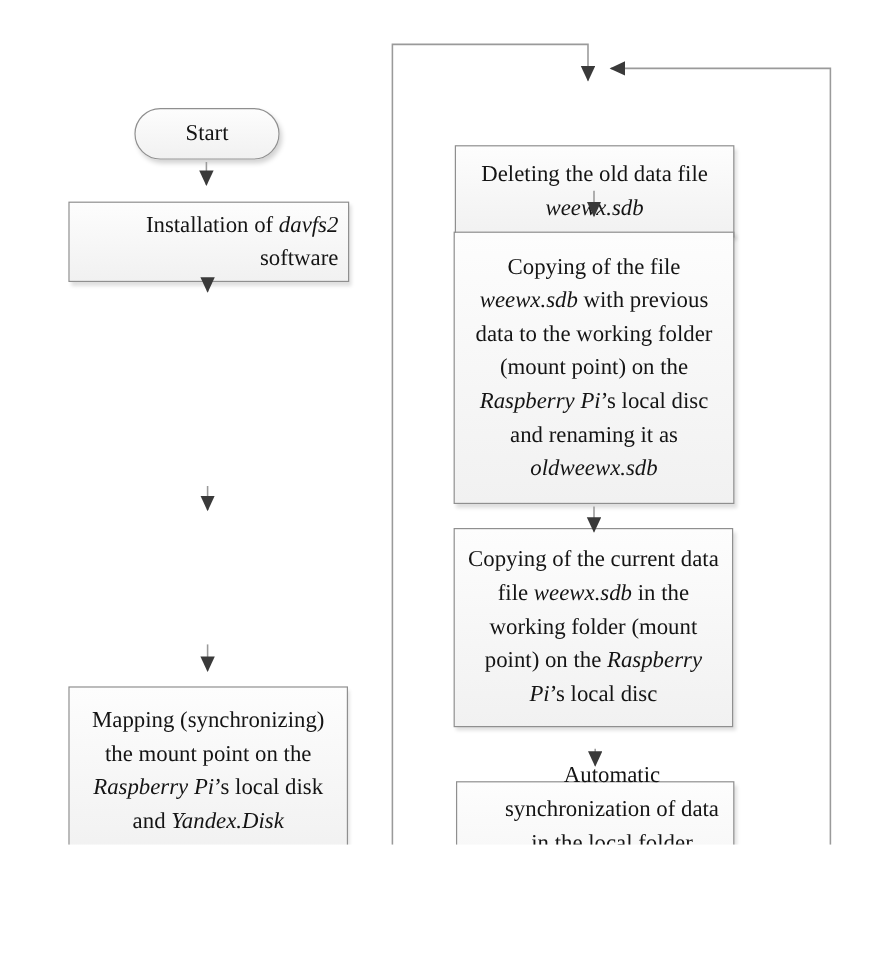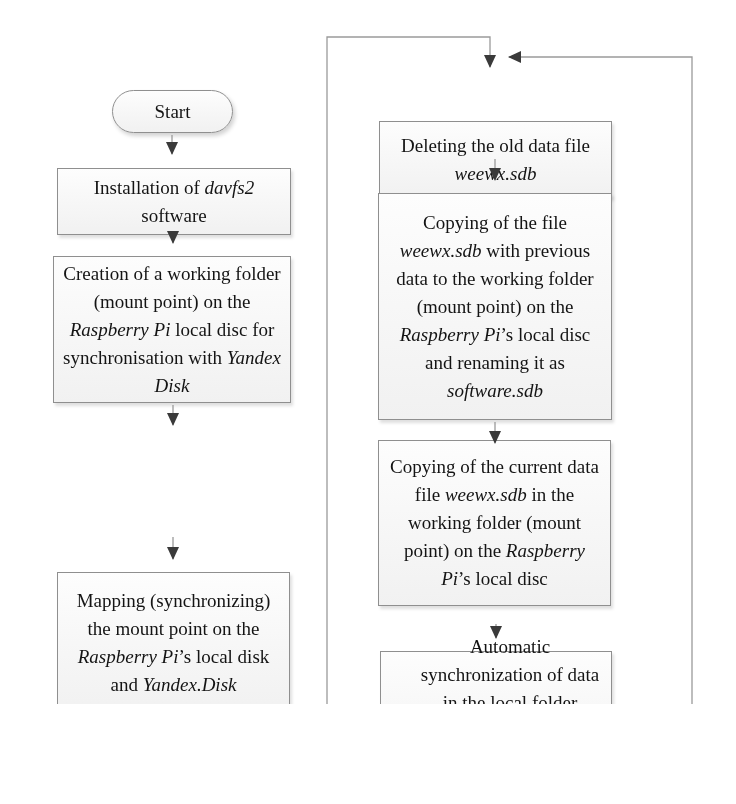--- a/index.html
+++ b/index.html
@@ -57,39 +57,36 @@
       <path d="M170,714 L170,757 L327,757 L327,37 L490,37 L490,67" marker-end="url(#arrow)"></path>
       <path d="M612,717 L692,717 L692,57 L509,57" marker-end="url(#arrow)"></path>
       <path d="M495,159 L495,180" marker-end="url(#arrow)"></path>
       <path d="M495,422 L495,443" marker-end="url(#arrow)"></path>
       <path d="M496,624 L496,638" marker-end="url(#arrow)"></path>
     </g>
   </svg>
 
   <div class="node oval" style="left:112px;top:90px;width:121px;height:43px;">Start</div>
 
-  <div class="node" style="left:57px;top:168px;width:234px;height:67px;">
+  <div class="node" style="left:57px;top:168px;width:234px;height:67px;text-align:right;">
       <span>Installation of <i>davfs2</i> software</span>
     </div>
 
-  <div class="node" style="left:53px;top:256px;width:238px;height:147px;">
-      <span>Creation of a working folder (mount point) on the <i>Raspberry Pi</i> local disc for synchronisation with <i>Yandex Disk</i></span>
-    </div>
 
 
   <div class="node" style="left:57px;top:572px;width:233px;height:142px;">
       <span>Mapping (synchronizing) the mount point on the <i>Raspberry Pi</i>’s local disk and <i>Yandex.Disk</i></span>
     </div>
 
   <div class="node" style="left:379px;top:80px;width:233px;height:77px;margin-top:41px;">
       <span>Deleting the old data file <i>weewx.sdb</i></span>
     </div>
 
   <div class="node" style="left:378px;top:193px;width:234px;height:227px;">
-      <span>Copying of the file <i>weewx.sdb</i> with previous data to the working folder (mount point) on the <i>Raspberry Pi</i>’s local disc and renaming it as <i>software.sdb</i></span>
+      <span>Copying of the file <i>weewx.sdb</i> with previous data to the working folder (mount point) on the <i>Raspberry Pi</i>’s local disc and renaming it as <i>oldweewx.sdb</i></span>
     </div>
 
   <div class="node" style="left:378px;top:440px;width:233px;height:166px;justify-content:center;">
       <span>Copying of the current data file <i>weewx.sdb</i> in the working folder (mount point) on the <i>Raspberry Pi</i>’s local disc</span>
     </div>
 
   <div class="node" style="left:380px;top:651px;width:232px;height:132px;padding-left:36px;">
       <span>Automatic synchronization of data in the local folder (mount point) of <i>Raspberry Pi</i> and <i>Yandex Disk</i></span>
     </div>
 

